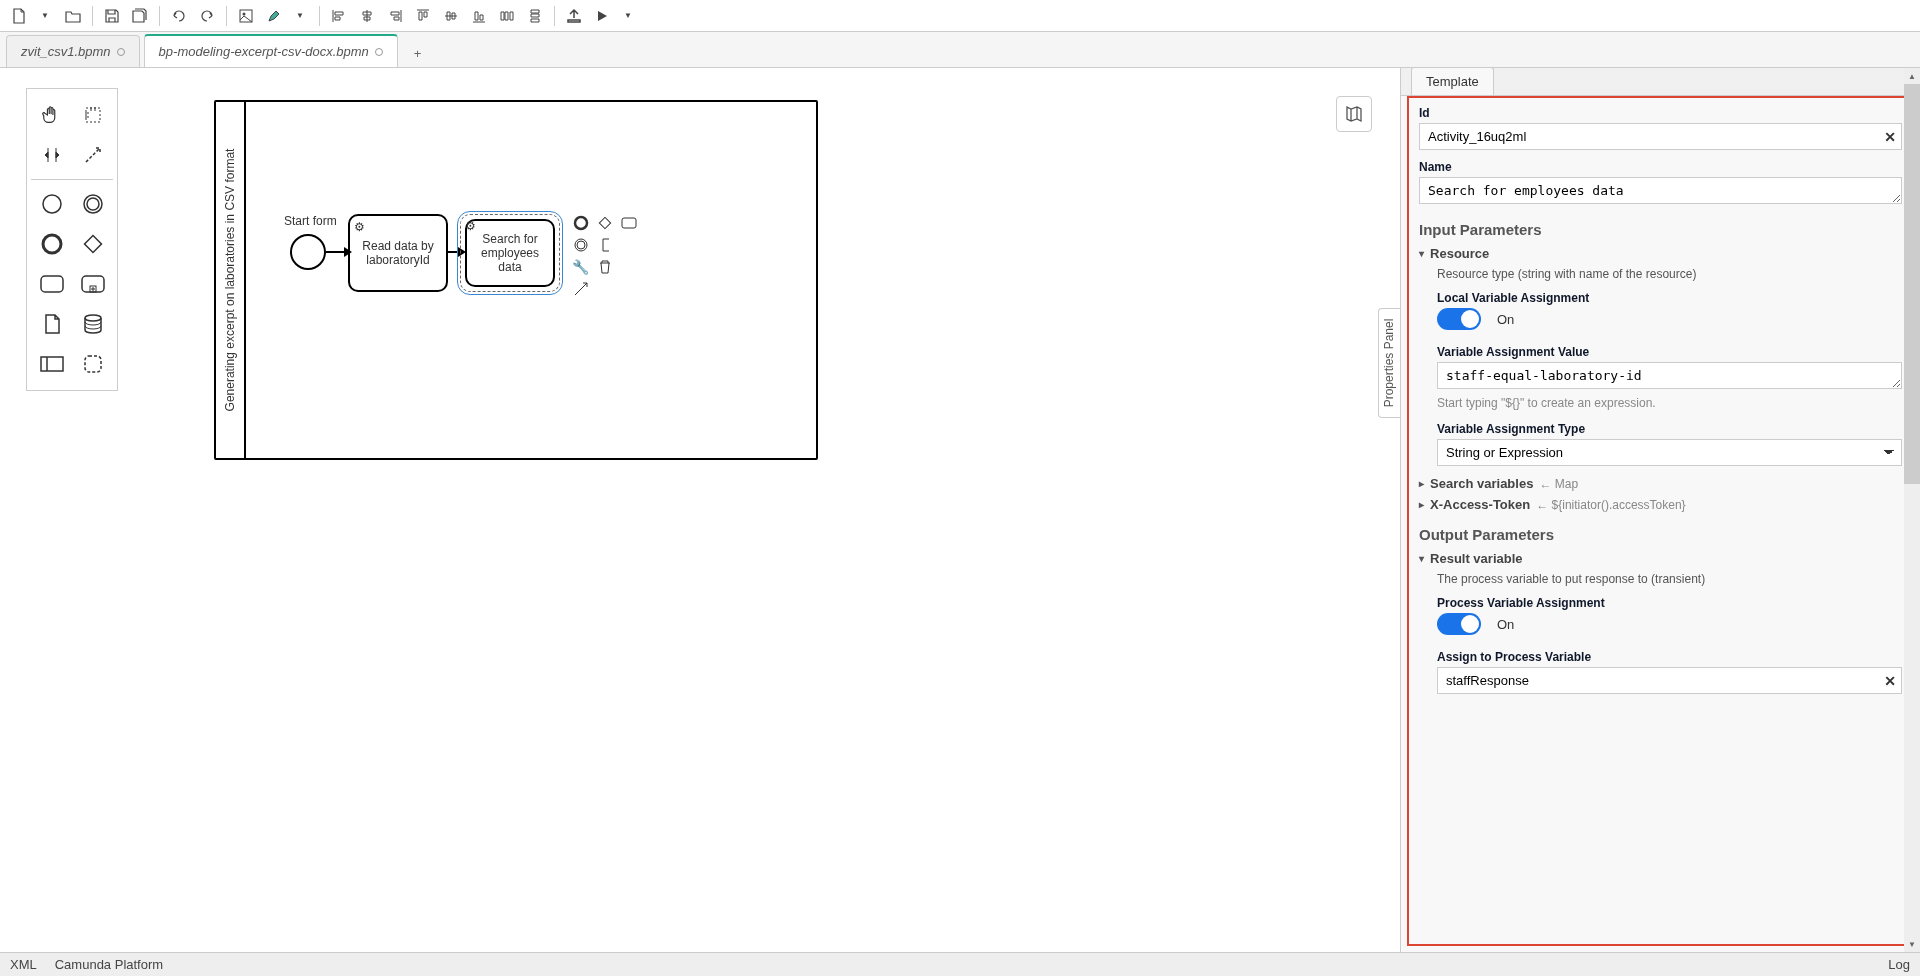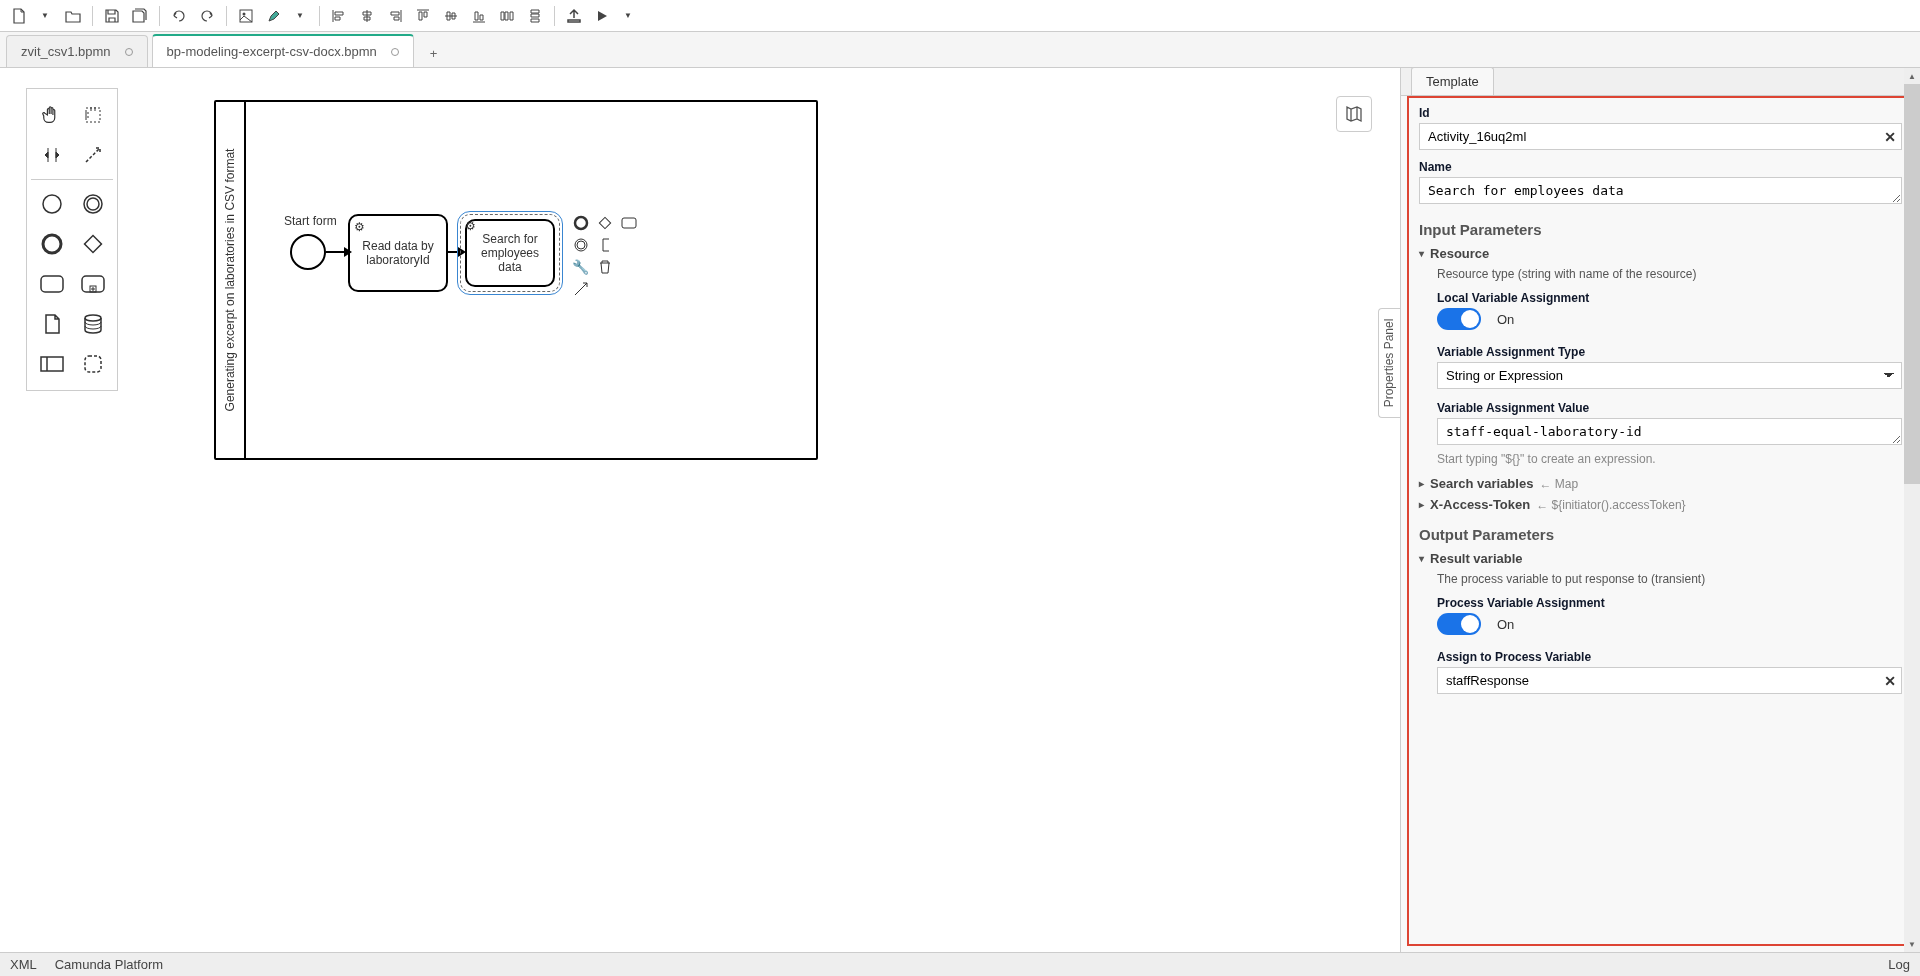--- a/index.html
+++ b/index.html
@@ -6,21 +6,21 @@
 body { font-family: Arial, sans-serif; font-size: 13px; color: #333; background: #fff; overflow: hidden; }
 
 
 .toolbar { display: flex; align-items: center; height: 32px; padding: 0 6px; border-bottom: 1px solid #ccc; gap: 2px; }
 .toolbar .tb-btn { width: 26px; height: 26px; display: flex; align-items: center; justify-content: center; cursor: pointer; color: #444; }
 .toolbar .sep { width: 1px; height: 20px; background: #ccc; margin: 0 4px; }
 .dropdown-caret { font-size: 8px; color: #666; margin-left: -2px; }
 
 
 .tabs { display: flex; height: 36px; background: #f5f5f5; border-bottom: 1px solid #ccc; padding-left: 6px; align-items: flex-end; }
-.tab { display: flex; align-items: center; gap: 14px; padding: 8px 14px; background: #f0f0f0; border: 1px solid #ccc; border-bottom: none; border-radius: 4px 4px 0 0; margin-right: 4px; font-size: 13px; color: #555; cursor: pointer; position: relative; }
+.tab { display: flex; align-items: center; gap: 6px; padding: 8px 14px; background: #f0f0f0; border: 1px solid #ccc; border-bottom: none; border-radius: 4px 4px 0 0; margin-right: 4px; font-size: 13px; color: #555; cursor: pointer; position: relative; font-style: italic; }
 .tab.active { background: #fff; border-top: 2px solid #2a8; }
 .tab .dirty { width: 8px; height: 8px; border: 1px solid #999; border-radius: 50%; }
 .tab-add { padding: 6px 12px; color: #666; cursor: pointer; }
 
 
 .main { display: flex; height: calc(976px - 32px - 36px - 24px); position: relative; }
 .canvas-area { flex: 1; position: relative; background: #fff; padding: 20px; }
 
 
 .palette { position: absolute; left: 26px; top: 20px; width: 92px; border: 1px solid #ccc; background: #fff; padding: 6px 4px; text-align: center; }
@@ -405,30 +405,30 @@
 
       <div class="nested">
         <label class="form-label">Local Variable Assignment</label>
         <div class="toggle">
           <div class="toggle-switch"></div>
           <span>On</span>
         </div>
       </div>
 
       <div class="nested" style="margin-top:12px;">
+        <label class="form-label">Variable Assignment Value</label>
+        <textarea class="form-input textarea-resize" rows="1" style="">staff-equal-laboratory-id</textarea>
+        <div class="hint-text">Start typing "${}" to create an expression.</div>
+      </div>
+
+      <div class="nested" style="margin-top:12px;">
         <label class="form-label">Variable Assignment Type</label>
         <select class="select">
           <option>String or Expression</option>
         </select>
-      </div>
-
-      <div class="nested" style="margin-top:12px;">
-        <label class="form-label">Variable Assignment Value</label>
-        <textarea class="form-input textarea-resize" rows="1" style="">staff-equal-laboratory-id</textarea>
-        <div class="hint-text">Start typing "${}" to create an expression.</div>
       </div>
 
       <div class="collapse-header" style="margin-top:10px;">
         <span class="caret">▸</span>
         <span>Search variables</span>
         <span class="meta">← <span>Map</span></span>
       </div>
 
       <div class="collapse-header">
         <span class="caret">▸</span>

